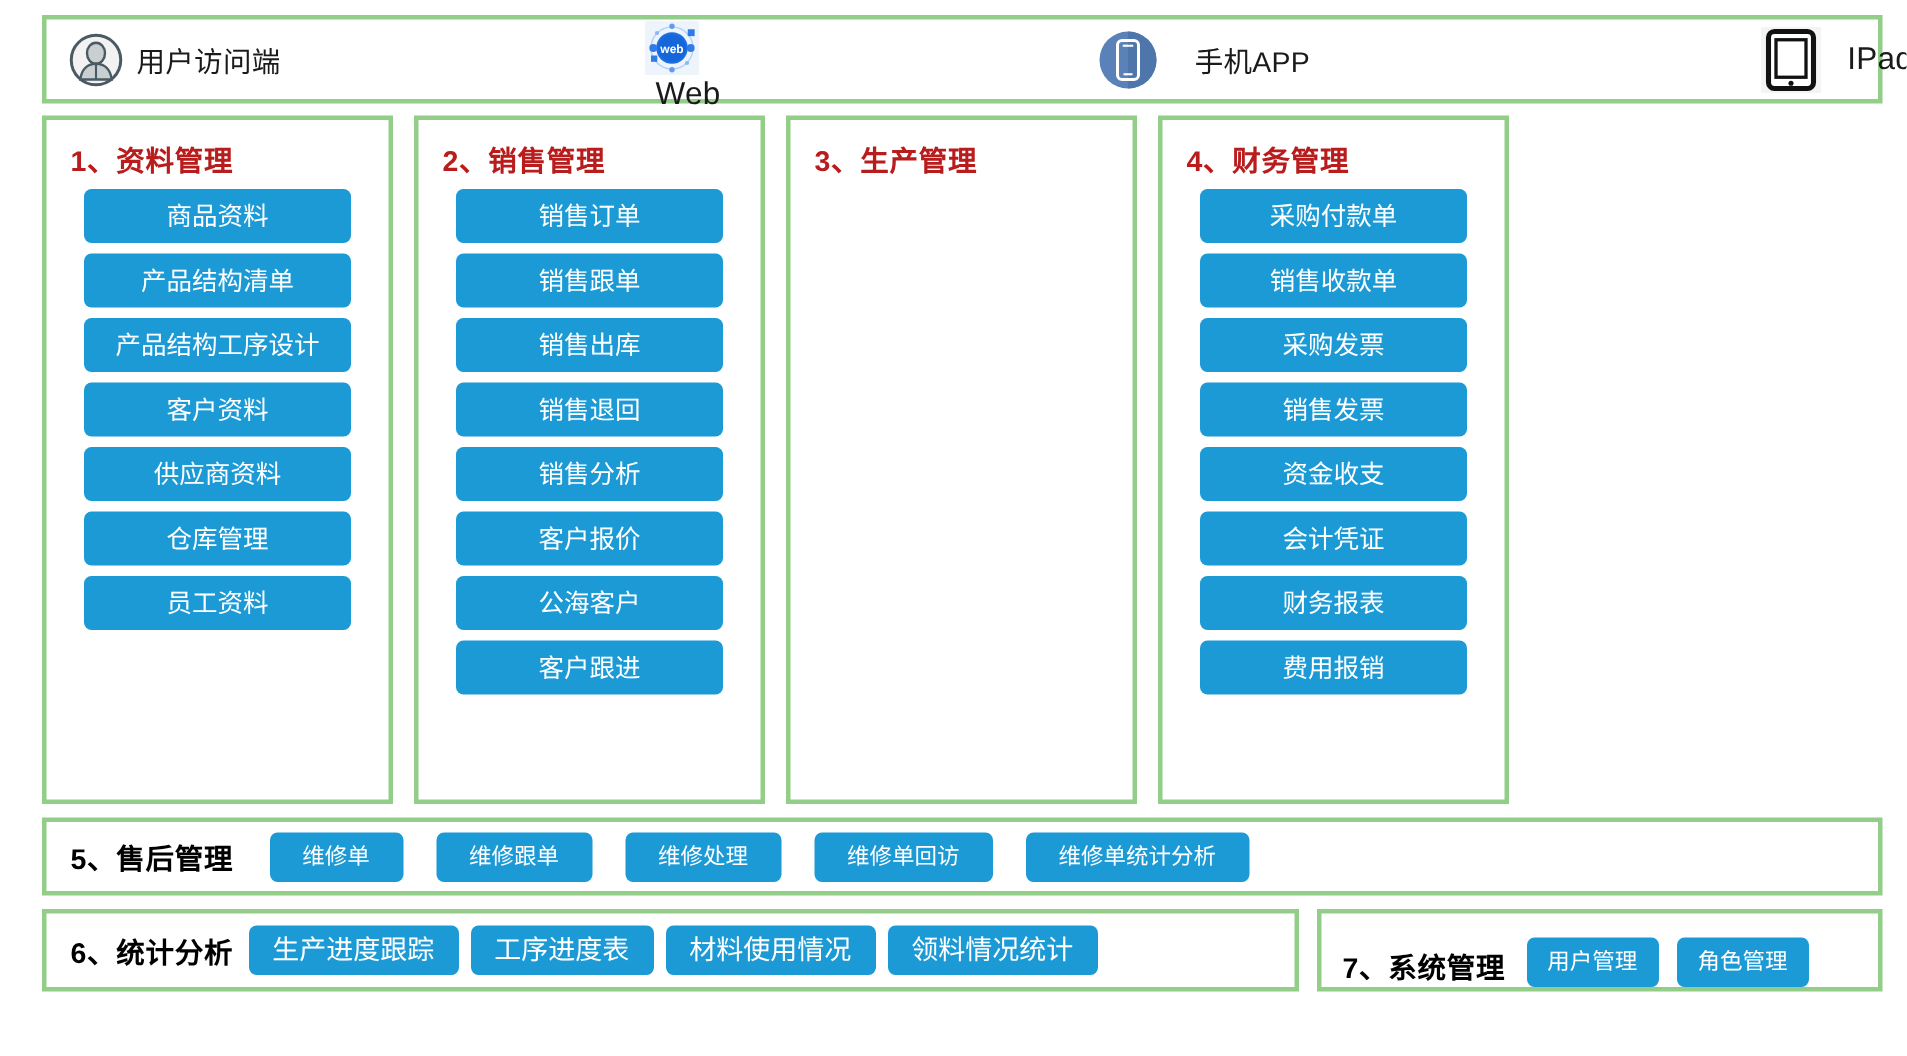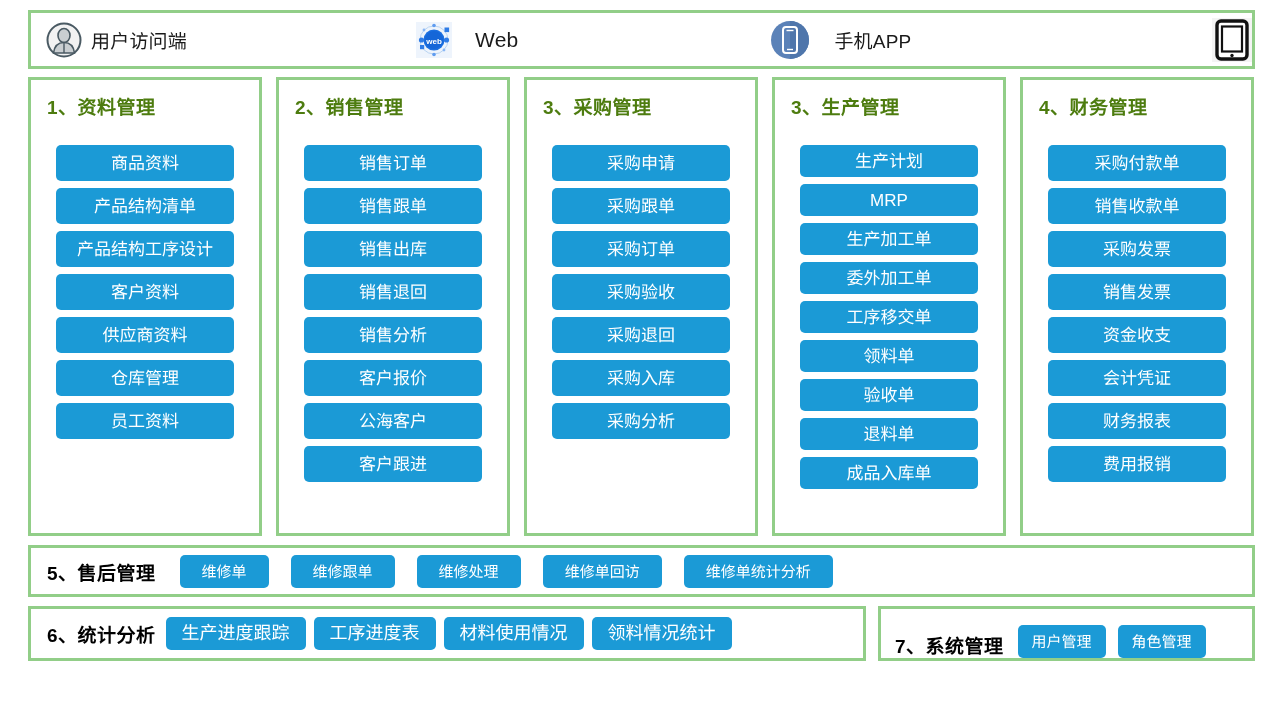--- a/index.html
+++ b/index.html
@@ -52,21 +52,21 @@
     align-items: center;
     justify-content: center;
   }
   .access-label {
     font-size: 19px;
     color: #1a1a1a;
     white-space: nowrap;
     letter-spacing: .2px;
   }
   .ai-user   { margin-left: 14px; }
-  .ai-web    { margin-left: 228px; }
+  .ai-web    { margin-left: 228px; flex-direction: column; }
   .ai-app    { margin-left: 250px; }
   .ai-ipad   { margin-left: 300px; }
   .ai-user .access-label { margin-left: 8px; }
   .ai-web  .access-label { margin-left: 22px; font-size: 21px; }
   .ai-app  .access-label { margin-left: 22px; }
   .ai-ipad .access-label { margin-left: 16px; font-size: 21px; }
 
   
   .columns {
     flex: 0 0 auto;
@@ -76,22 +76,22 @@
   }
   .col {
     width: 234px;
     display: flex;
     flex-direction: column;
     padding: 9px 14px 10px 14px;
   }
   .col-title {
     font-size: 19px;
     font-weight: bold;
-    color: #4d7c0f;
-    margin: 3px 0 26px 2px;
+    color: #b91c1c;
+    margin: 3px 0 6px 2px;
     white-space: nowrap;
     letter-spacing: .5px;
   }
   .col-buttons {
     display: flex;
     flex-direction: column;
     align-items: center;
     gap: 7px;
   }
 
@@ -265,46 +265,23 @@
         <button class="btn btn-col">销售跟单</button>
         <button class="btn btn-col">销售出库</button>
         <button class="btn btn-col">销售退回</button>
         <button class="btn btn-col">销售分析</button>
         <button class="btn btn-col">客户报价</button>
         <button class="btn btn-col">公海客户</button>
         <button class="btn btn-col">客户跟进</button>
       </div>
     </div>
 
-    <div class="panel col">
-      <div class="col-title">3、采购管理</div>
-      <div class="col-buttons">
-        <button class="btn btn-col">采购申请</button>
-        <button class="btn btn-col">采购跟单</button>
-        <button class="btn btn-col">采购订单</button>
-        <button class="btn btn-col">采购验收</button>
-        <button class="btn btn-col">采购退回</button>
-        <button class="btn btn-col">采购入库</button>
-        <button class="btn btn-col">采购分析</button>
-      </div>
-    </div>
 
     <div class="panel col col-dense">
       <div class="col-title">3、生产管理</div>
-      <div class="col-buttons">
-        <button class="btn btn-col">生产计划</button>
-        <button class="btn btn-col">MRP</button>
-        <button class="btn btn-col">生产加工单</button>
-        <button class="btn btn-col">委外加工单</button>
-        <button class="btn btn-col">工序移交单</button>
-        <button class="btn btn-col">领料单</button>
-        <button class="btn btn-col">验收单</button>
-        <button class="btn btn-col">退料单</button>
-        <button class="btn btn-col">成品入库单</button>
-      </div>
     </div>
 
     <div class="panel col">
       <div class="col-title">4、财务管理</div>
       <div class="col-buttons">
         <button class="btn btn-col">采购付款单</button>
         <button class="btn btn-col">销售收款单</button>
         <button class="btn btn-col">采购发票</button>
         <button class="btn btn-col">销售发票</button>
         <button class="btn btn-col">资金收支</button>

